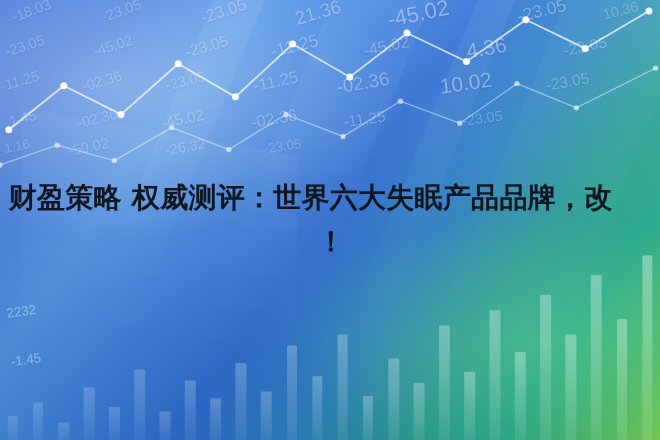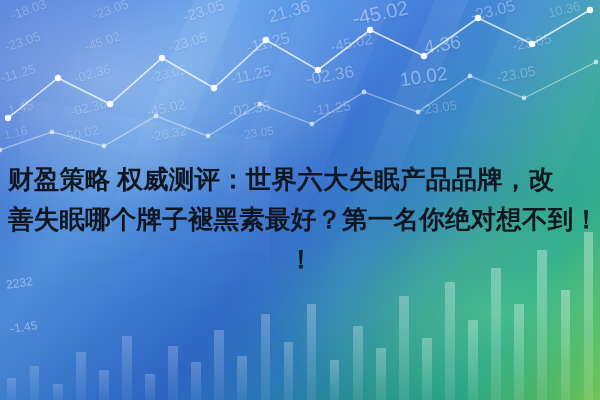--- a/index.html
+++ b/index.html
@@ -96,21 +96,20 @@
     font-family: "DejaVu Sans", "Liberation Sans", sans-serif;
     font-size: 25.5px;
     font-weight: 700;
     line-height: 40px;
     letter-spacing: 0.2px;
     text-align: left;
   }
   .headline .ln {
     display: block;
     white-space: nowrap;
-    font-family: Liberation Serif, serif;
   }
   .headline .ln3 {
     text-align: center;
   }
 </style>
 </head>
 <body>
 
 <div id="stage">
 
@@ -210,19 +209,18 @@
       <circle cx="312" cy="124" r="2.4" fill="#ffffff" fill-opacity="0.6"></circle>
       <circle cx="364" cy="92" r="2.4" fill="#ffffff" fill-opacity="0.6"></circle>
       <circle cx="418" cy="112" r="2.4" fill="#ffffff" fill-opacity="0.6"></circle>
       <circle cx="470" cy="76" r="2.4" fill="#ffffff" fill-opacity="0.6"></circle>
       <circle cx="524" cy="98" r="2.4" fill="#ffffff" fill-opacity="0.6"></circle>
       <circle cx="596" cy="62" r="2.4" fill="#ffffff" fill-opacity="0.6"></circle>
     </svg>
 
   <div class="headline">
     <span class="ln ln1">财盈策略 权威测评：世界六大失眠产品品牌，改</span>
-    <span class="ln ln2">善失眠哪个牌子褪黑素最好？第一名你绝对想不到！</span>
     <span class="ln ln3">！</span>
   </div>
 
 <span style="position: absolute; left: 6px; top: 276px; font-size: 12px; color: rgb(223, 240, 255); opacity: 0.45; transform: rotate(-8deg);">2232</span>
     <span style="position: absolute; left: 10px; top: 320px; font-size: 12px; color: rgb(223, 240, 255); opacity: 0.45; transform: rotate(-8deg);">-1.45</span>
   </div>
 
 </body></html>

